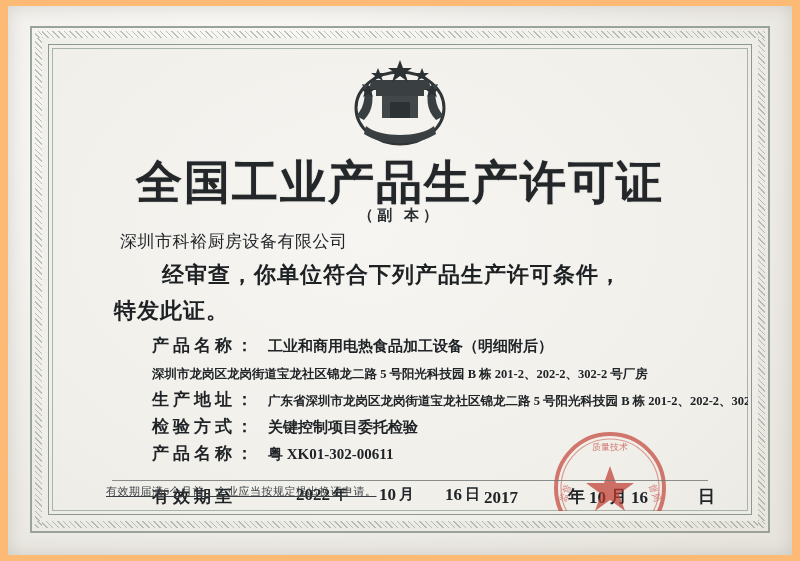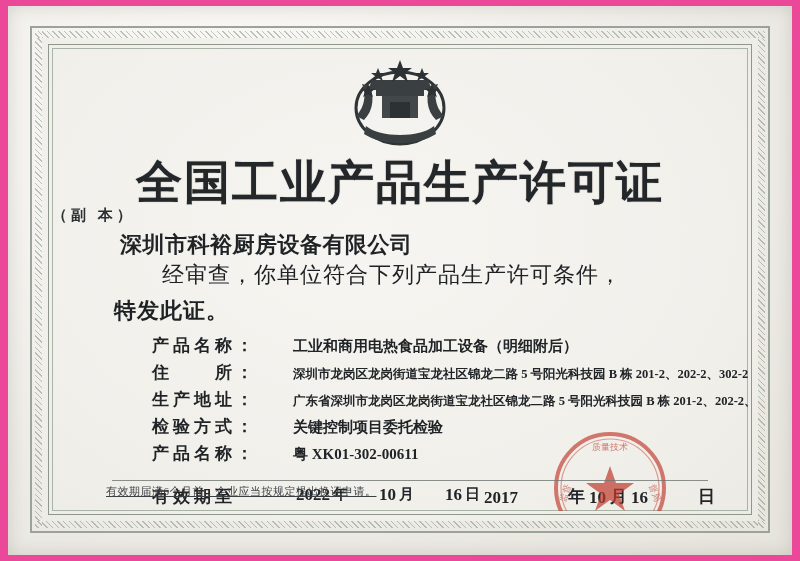--- a/index.html
+++ b/index.html
@@ -11,21 +11,21 @@
     width: 800px;
     height: 561px;
     font-family: "Liberation Serif", "DejaVu Serif", serif;
     overflow: hidden;
   }
 
   .page {
     position: relative;
     width: 800px;
     height: 561px;
-    background: #ec4899;
+    background: #fdba74;
   }
 
   
   .paper {
     position: absolute;
     left: 8px;
     top: 6px;
     width: 784px;
     height: 549px;
     background:
@@ -110,43 +110,43 @@
     font-weight: bold;
     letter-spacing: 2px;
     color: #23272a;
     text-shadow: 0 0 1px rgba(40,40,40,0.5);
   }
   .subtitle {
     position: absolute;
     top: 158px;
     left: 0;
     right: 0;
-    text-align: left;
+    text-align: center;
     font-size: 15px;
     font-weight: bold;
     letter-spacing: 4px;
     color: #2b2f32;
   }
 
   .company {
     position: absolute;
     left: 68px;
     top: 182px;
-    font-size: 22px;
-    font-weight: bold;
+    font-size: 17px;
+    font-weight: normal;
     color: #1f2326;
     letter-spacing: 0.5px;
   }
 
   .statement1 {
     position: absolute;
     left: 110px;
     top: 212px;
     font-size: 22px;
-    font-weight: normal;
+    font-weight: bold;
     color: #1d2124;
     letter-spacing: 1px;
   }
   .statement2 {
     position: absolute;
     left: 62px;
     top: 248px;
     font-size: 22px;
     font-weight: bold;
     color: #1d2124;
@@ -158,21 +158,20 @@
     position: absolute;
     left: 100px;
     top: 282px;
     right: 20px;
   }
   .field-row {
     position: relative;
     height: 27px;
     display: flex;
     align-items: flex-end;
-    gap: 25px;
   }
   .field-label {
     width: 116px;
     flex: 0 0 116px;
     font-size: 17px;
     font-weight: bold;
     color: #1f2326;
     letter-spacing: 4px;
     white-space: nowrap;
   }
@@ -281,21 +280,20 @@
 
       <div class="statement1">经审查，你单位符合下列产品生产许可条件，</div>
       <div class="statement2">特发此证。</div>
 
       <div class="fields">
         <div class="field-row">
           <div class="field-label">产品名称：</div>
           <div class="field-value">工业和商用电热食品加工设备（明细附后）</div>
         </div>
         <div class="field-row">
-          <div class="field-label">住　　所：</div>
           <div class="field-value small">深圳市龙岗区龙岗街道宝龙社区锦龙二路 5 号阳光科技园 B 栋 201-2、202-2、302-2 号厂房</div>
         </div>
         <div class="field-row">
           <div class="field-label">生产地址：</div>
           <div class="field-value small">广东省深圳市龙岗区龙岗街道宝龙社区锦龙二路 5 号阳光科技园 B 栋 201-2、202-2、302-2 号厂房</div>
         </div>
         <div class="field-row">
           <div class="field-label">检验方式：</div>
           <div class="field-value">关键控制项目委托检验</div>
         </div>

